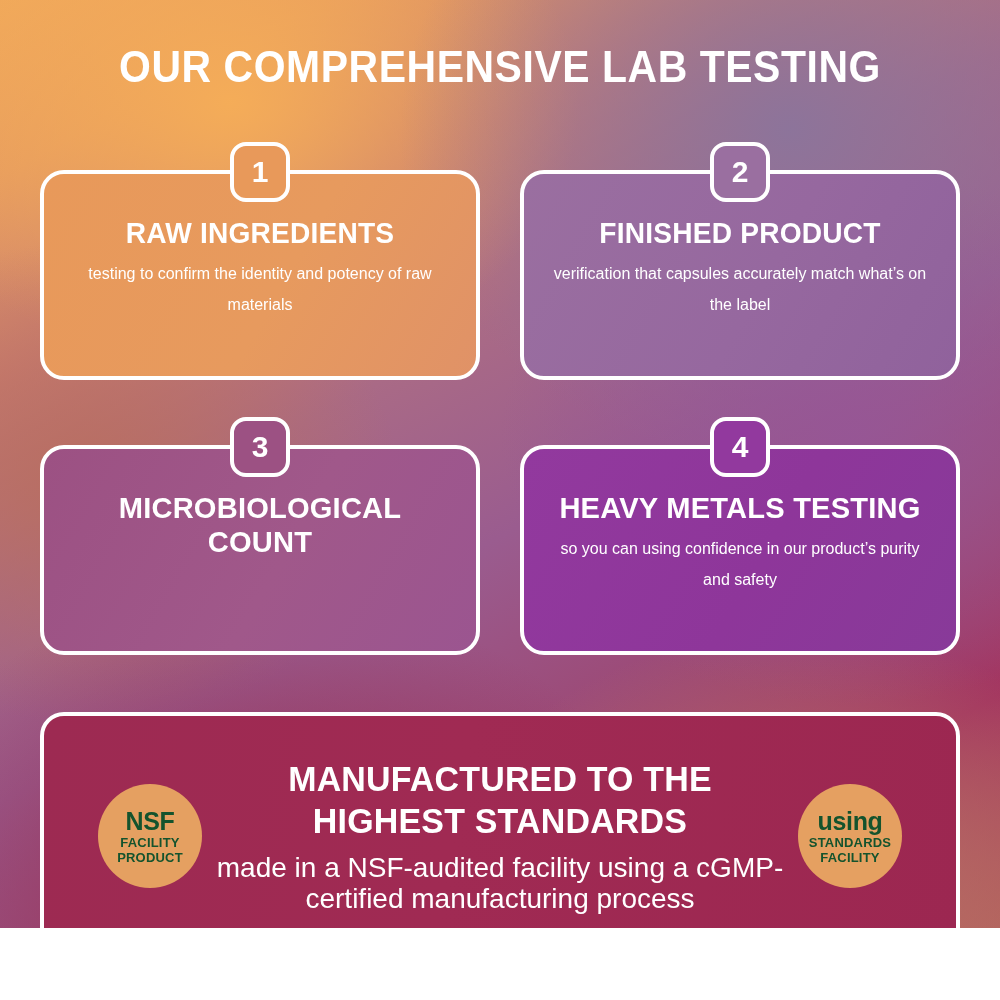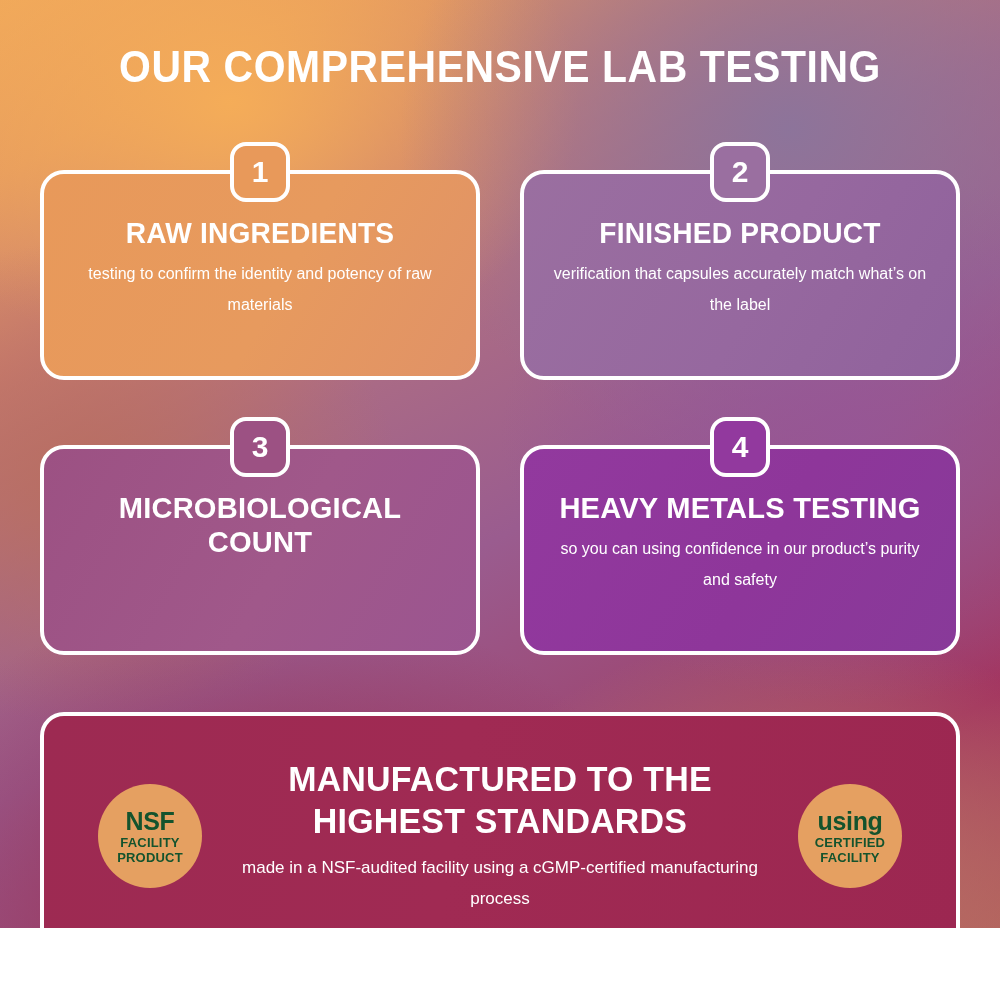--- a/index.html
+++ b/index.html
@@ -224,21 +224,21 @@
     padding: 0 8px;
   }
   .wide-title {
     font-size: 35px;
     font-weight: bold;
     line-height: 42px;
     letter-spacing: 0.2px;
     transform: scaleX(0.97);
   }
   .wide-desc {
-    font-size: 17px;
+    font-size: 28px;
     line-height: 31px;
     margin-top: 10px;
   }
 </style>
 </head>
 <body>
 
 <div class="canvas">
 
   <div class="bg-base"></div>
@@ -292,20 +292,20 @@
         <div class="seal-sub">PRODUCT</div>
       </div>
 
       <div class="wide-text">
         <div class="wide-title">MANUFACTURED TO THE HIGHEST STANDARDS</div>
         <div class="wide-desc">made in a NSF-audited facility using a cGMP-certified manufacturing process</div>
       </div>
 
       <div class="seal">
         <div class="seal-main">using</div>
-        <div class="seal-sub">CERTIFIED</div>
+        <div class="seal-sub">STANDARDS</div>
         <div class="seal-sub">FACILITY</div>
       </div>
 
     </div>
   </div>
 
 </div>
 
 </body></html>

